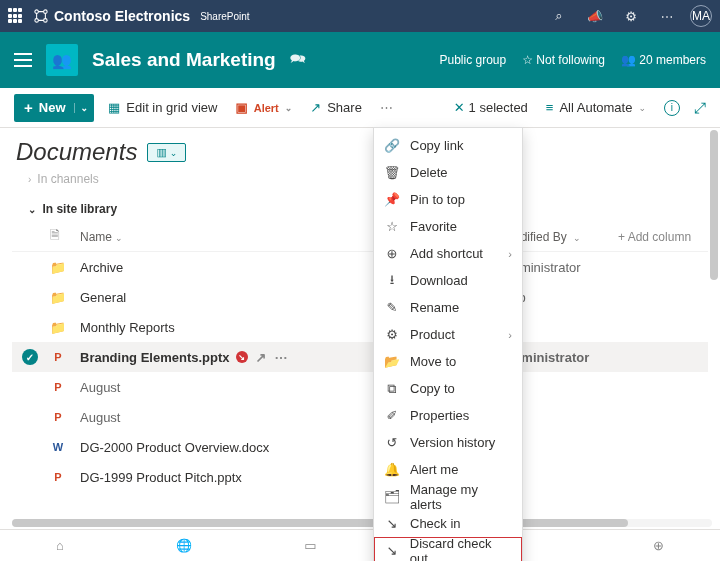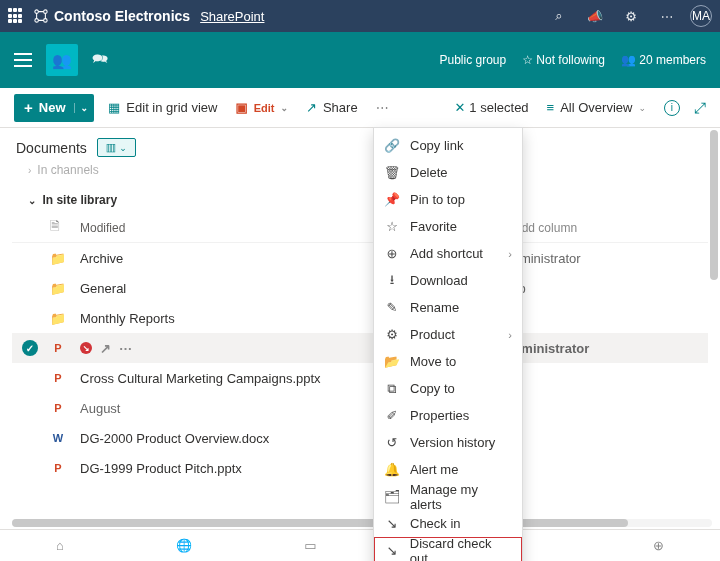--- a/index.html
+++ b/index.html
@@ -26,21 +26,21 @@
   .newbtn { background:#038387; color:#fff; border-radius:2px; height:28px; display:flex; align-items:center; padding:0 6px 0 10px; font-weight:600; gap:6px;}
   .newbtn .plus{ font-size:15px; line-height:1;}
   .newbtn .caret{ border-left:1px solid rgba(255,255,255,.4); padding-left:6px; margin-left:2px; font-size:9px;}
   .cmd { display:flex; align-items:center; gap:6px; color:#323130; padding:0 4px; }
   .cmd .ico{ color:#038387; font-size:13px;}
   .cmd.ppt .ico{ color:#d24726; }
   .cmdbar .right { margin-left:auto; display:flex; align-items:center; gap:14px; }
   .info-circle{ width:16px; height:16px; border:1.3px solid #038387; border-radius:50%; color:#038387; font-size:10px; display:flex;align-items:center;justify-content:center;}
   
   .titlerow{ display:flex; align-items:center; gap:10px; padding:10px 16px 4px;}
-  .titlerow h2{ font-size:14px; font-weight:400;}
+  .titlerow h2{ font-size:24px; font-weight:400;font-style:italic;}
   .switch{ border:1px solid #038387; background:#e6f7f7; color:#038387; padding:2px 8px; border-radius:2px; font-size:11px;}
   
   .section{ padding:2px 28px; color:#5b5b5b; font-size:12px; display:flex; align-items:center; gap:6px;}
   .section.bold{ color:#323130; font-weight:600; padding-top:14px;}
   .chev{ font-size:10px;}
   .table{ padding:4px 12px 0 12px;}
   .thead, .row{ display:grid; grid-template-columns:34px 26px 1fr 86px 110px 90px; align-items:center; height:30px; gap:4px;}
   .thead{ color:#605e5c; font-size:12px; border-bottom:1px solid #f1f1f1;}
   .thead .down{ font-size:9px; margin-left:3px; color:#888;}
   .row{ font-size:13px; }
@@ -86,72 +86,73 @@
         <g fill="none" stroke="#fff" stroke-width="1.2">
           <circle cx="3" cy="3" r="2"></circle>
           <circle cx="13" cy="3" r="2"></circle>
           <circle cx="3" cy="13" r="2"></circle>
           <circle cx="13" cy="13" r="2"></circle>
           <path d="M5 3h6M3 5v6M13 5v6M5 13h6"></path>
         </g>
       </svg>
     <span>Contoso Electronics</span>
   </div>
-  <div style="font-size:13px;text-decoration:underline;">SharePoint</div>
+  <div style="font-size:10px;">SharePoint</div>
   <div class="spacer"></div>
   <div class="topicon">⌕</div>
   <div class="topicon">📣</div>
   <div class="topicon">⚙</div>
   <div class="topicon">⋯</div>
   <div class="avatar">MA</div>
 </div>
 
 <div class="siteheader">
   <div class="hamburger">
       <span></span>
       <span></span>
       <span></span>
     </div>
   <div class="sitelogo">👥</div>
+  <div class="sitetitle">Sales and Marketing</div>
   <span style="opacity:.9">🗪</span>
   <div class="meta">
     <span>Public group</span>
     <span><span class="star">☆</span> <span>Not following</span></span>
     <span><span>👥</span> <span>20 members</span></span>
   </div>
 </div>
 
 <div class="cmdbar">
   <div class="newbtn">
     <span class="plus">+</span>
     <span>New</span>
     <span class="caret">⌄</span>
   </div>
   <div class="cmd">
       <span class="ico">▦</span>
       <span>Edit in grid view</span>
     </div>
   <div class="cmd ppt">
       <span class="ico">▣</span>
-      <span>Edit</span> 
+      <span>Alert</span> 
       <span style="font-size:9px;color:#888">⌄</span>
     </div>
   <div class="cmd">
       <span class="ico">↗</span>
       <span>Share</span>
     </div>
   <div class="cmd" style="color:#666">⋯</div>
   <div class="right">
     <div style="display:flex;align-items:center;gap:4px;">
         <span style="color:#038387">✕</span>
         <span>1 selected</span>
       </div>
     <div class="cmd">
         <span class="ico">≡</span>
-        <span>All Overview</span> 
+        <span>All Automate</span> 
         <span style="font-size:9px;color:#888">⌄</span>
       </div>
     <div class="info-circle">i</div>
     <div style="color:#038387;font-size:15px">⤢</div>
   </div>
 </div>
 
 <div class="titlerow">
   <h2>Documents</h2>
   <span class="switch"><span>▥</span> <span style="font-size:9px">⌄</span></span>
@@ -163,20 +164,21 @@
   </div>
 <div class="section bold">
     <span class="chev">⌄</span>
     <span>In site library</span>
   </div>
 
 <div class="table">
   <div class="thead">
     <span></span>
     <span style="color:#888">🗎</span>
+    <span><span>Name</span><span class="down">⌄</span></span>
     <span>Modified</span>
     <span><span>Modified By</span> <span class="down">⌄</span></span>
     <span style="color:#888">+ <span>Add column</span></span>
   </div>
   <div id="rows">
   <div class="row ">
     <span class="check">✓</span>
     <span class="ficon folder">📁</span>
     <span style="display:flex;align-items:flex-end;gap:6px;overflow:hidden">
       <span style="white-space:nowrap;overflow:hidden;text-overflow:ellipsis">Archive</span>
@@ -217,41 +219,34 @@
       </span>
     </span>
     <span style="color:#666;white-space:nowrap;overflow:hidden">August</span>
     <span style="color:#666;white-space:nowrap;overflow:hidden"></span>
     <span></span>
   </div>
   <div class="row sel">
     <span class="check">✓</span>
     <span class="ficon ppt">P</span>
     <span style="display:flex;align-items:center;gap:6px;overflow:hidden">
+      <span style="white-space:nowrap;overflow:hidden;text-overflow:ellipsis">Branding Elements.pptx</span>
       <span class="rowextras">
         <span class="reddot">↘</span>
         <span>↗</span>
         <span>⋯</span>
       </span>
     </span>
     <span style="color:#666;white-space:nowrap;overflow:hidden">A few seconds</span>
     <span style="color:#666;white-space:nowrap;overflow:hidden">Administrator</span>
     <span></span>
   </div>
   <div class="row ">
     <span class="check">✓</span>
     <span class="ficon ppt">P</span>
-    <span style="display:flex;align-items:center;gap:6px;overflow:hidden">
-      <span style="white-space:nowrap;overflow:hidden;text-overflow:ellipsis">Cross Cultural Marketing Campaigns.pptx</span>
-      <span class="rowextras">
-        <span class="reddot">↘</span>
-        <span>↗</span>
-        <span>⋯</span>
-      </span>
-    </span>
     <span style="color:#666;white-space:nowrap;overflow:hidden">August</span>
     <span style="color:#666;white-space:nowrap;overflow:hidden"></span>
     <span></span>
   </div>
   <div class="row ">
     <span class="check">✓</span>
     <span class="ficon ppt">P</span>
     <span style="color:#666;white-space:nowrap;overflow:hidden">August</span>
     <span style="color:#666;white-space:nowrap;overflow:hidden"></span>
     <span></span>

